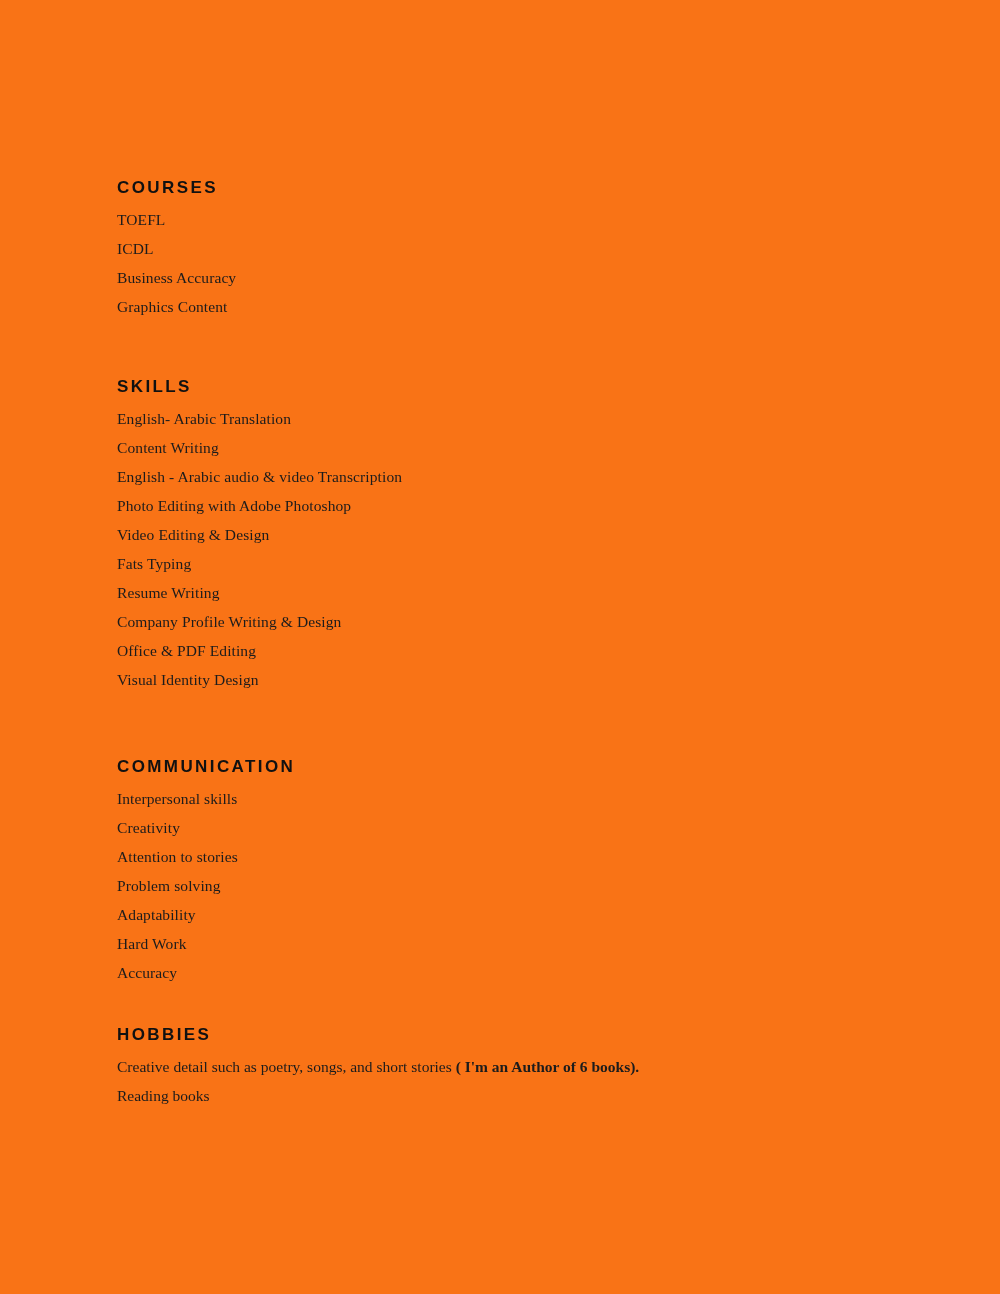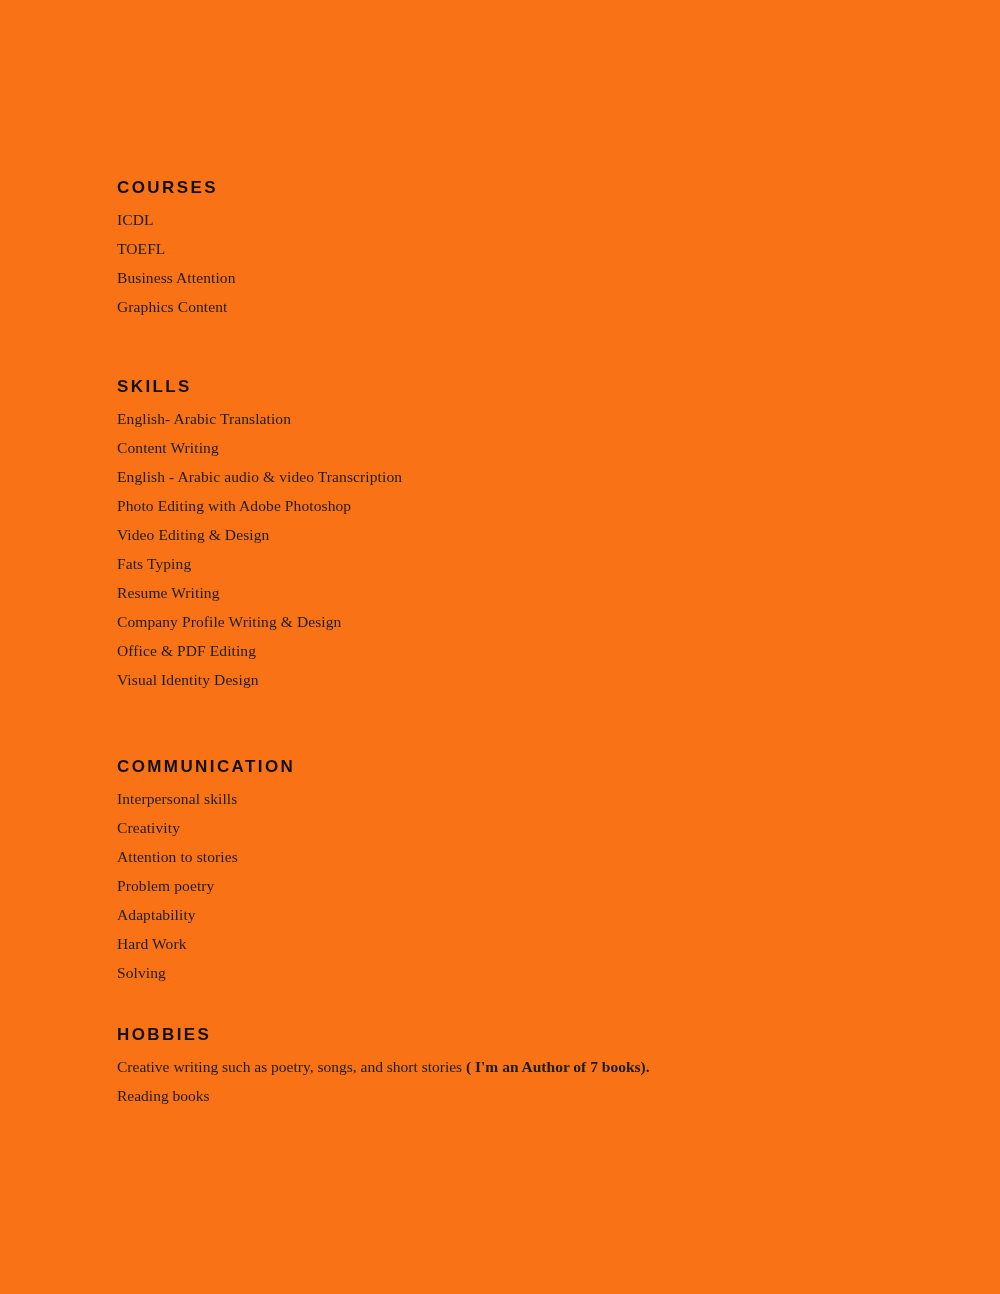--- a/index.html
+++ b/index.html
@@ -68,23 +68,23 @@
   }
 </style>
 </head>
 <body>
 
 <div class="page">
   <div class="content">
 
     <div class="section">
       <div class="section-title">COURSES</div>
+      <div class="item">TOEFL</div>
       <div class="item">ICDL</div>
-      <div class="item">TOEFL</div>
-      <div class="item">Business Attention</div>
+      <div class="item">Business Accuracy</div>
       <div class="item">Graphics Content</div>
     </div>
 
     <div class="gap-courses"></div>
 
     <div class="section">
       <div class="section-title">SKILLS</div>
       <div class="item">English- Arabic Translation</div>
       <div class="item">Content Writing</div>
       <div class="item">English - Arabic audio &amp; video Transcription</div>
@@ -97,32 +97,32 @@
       <div class="item">Visual Identity Design</div>
     </div>
 
     <div class="gap-skills"></div>
 
     <div class="section">
       <div class="section-title">COMMUNICATION</div>
       <div class="item">Interpersonal skills</div>
       <div class="item">Creativity</div>
       <div class="item">Attention to stories</div>
-      <div class="item">Problem poetry</div>
+      <div class="item">Problem solving</div>
       <div class="item">Adaptability</div>
       <div class="item">Hard Work</div>
-      <div class="item">Solving</div>
+      <div class="item">Accuracy</div>
     </div>
 
     <div class="gap-comm"></div>
 
     <div class="section">
       <div class="section-title">HOBBIES</div>
       <div class="hobby-line">
-        <span>Creative writing such as poetry, songs, and short stories </span><span class="bold">( I'm an Author of 7 books).</span>
+        <span>Creative detail such as poetry, songs, and short stories </span><span class="bold">( I'm an Author of 6 books).</span>
       </div>
       <div class="hobby-line">
         <span>Reading books</span>
       </div>
     </div>
 
   </div>
 </div>
 
 </body></html>

